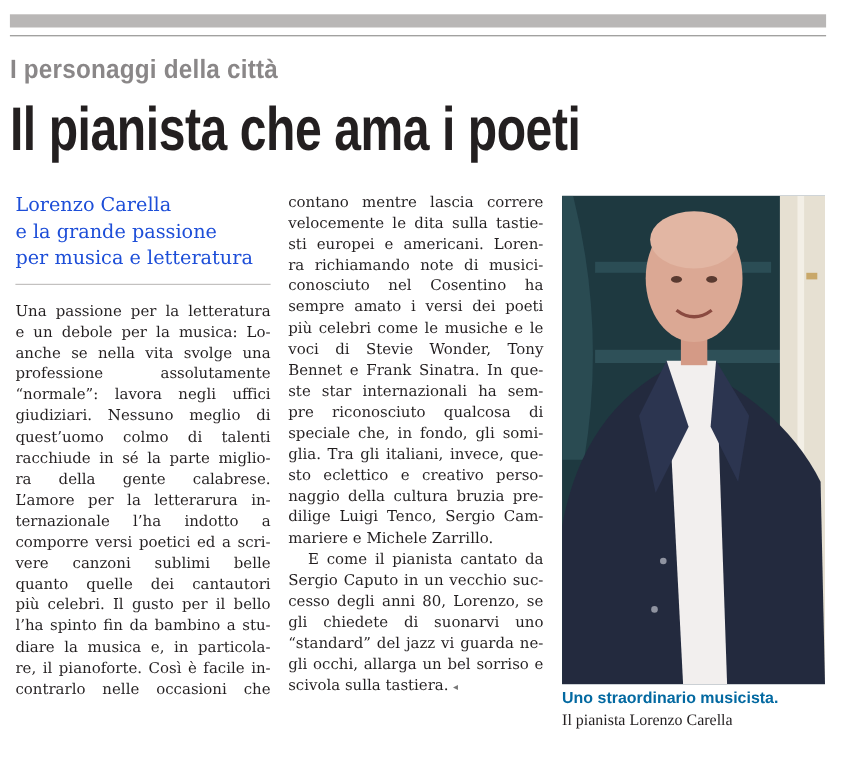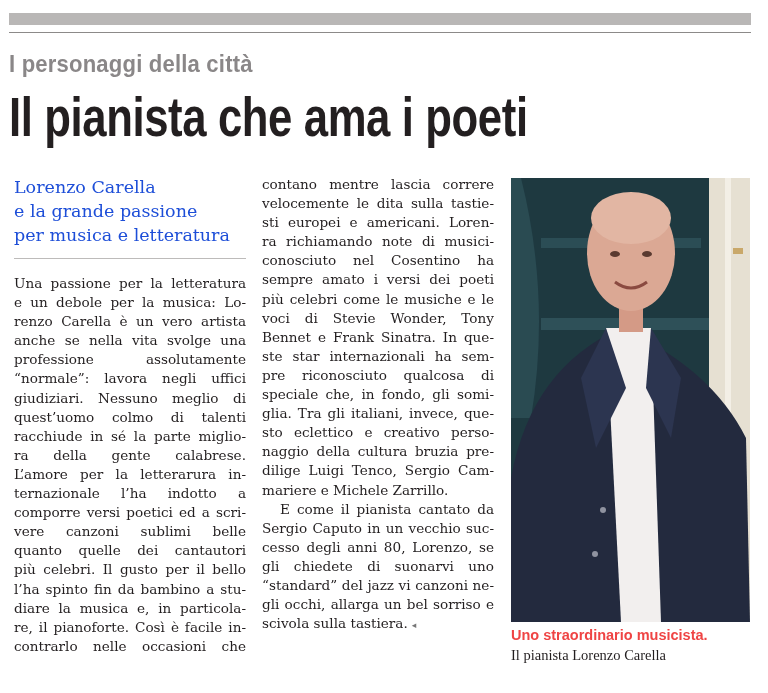--- a/index.html
+++ b/index.html
@@ -11,21 +11,21 @@
     .subhead { position:absolute; left:14px; top:175px; width:236px; font-size:17.5px; line-height:24px; color:#1d4ed8; }
     .sub-rule { position:absolute; left:14px; top:258px; width:232px; height:1px; background:#bdbbba; }
     .col { position:absolute; font-size:13.6px; line-height:19.1px; color:#231f20; text-align:justify; hyphens:manual; }
     .col .ln { display:block; text-align-last:justify; white-space:nowrap; overflow:visible; }
     .col .ln.last { text-align-last:left; }
     .col1 { left:14px; top:274px; width:232px; }
     .col2 { left:262px; top:175px; width:232px; }
     .indent { padding-left:18px; }
     .end-mark { font-size:9px; color:#777; margin-left:4px; }
     .photo { position:absolute; left:511px; top:178px; width:239px; height:444px; overflow:hidden; background:#1f3a40; }
-    .caption-bold { position:absolute; left:511px; top:627px; font-family:"Liberation Sans", sans-serif; font-weight:bold; font-size:14.5px; color:#ef4444; white-space:nowrap; }
+    .caption-bold { position:absolute; left:511px; top:627px; font-family:"Liberation Sans", sans-serif; font-weight:bold; font-size:14.5px; color:#0369a1; white-space:nowrap; }
     .caption-reg { position:absolute; left:511px; top:647px; font-family:Liberation Serif, serif; font-size:14.5px; color:#231f20; white-space:nowrap; }
   </style>
 </head>
 <body>
 
 <div class="top-bar"></div>
 <div class="top-rule"></div>
 
 <div class="kicker">I personaggi della città</div>
 <div class="headline">Il pianista che ama i poeti</div>
@@ -33,21 +33,20 @@
 <div class="subhead">
   <div>Lorenzo Carella</div>
   <div>e la grande passione</div>
   <div>per musica e letteratura</div>
 </div>
 <div class="sub-rule"></div>
 
 <div class="col col1" id="col1">
     <span class="ln">Una passione per la letteratura</span>
     <span class="ln">e un debole per la musica: Lo-</span>
-    <span class="ln">renzo Carella è un vero artista</span>
     <span class="ln">anche se nella vita svolge una</span>
     <span class="ln">professione assolutamente</span>
     <span class="ln">“normale”: lavora negli uffici</span>
     <span class="ln">giudiziari. Nessuno meglio di</span>
     <span class="ln">quest’uomo colmo di talenti</span>
     <span class="ln">racchiude in sé la parte miglio-</span>
     <span class="ln">ra della gente calabrese.</span>
     <span class="ln">L’amore per la letterarura in-</span>
     <span class="ln">ternazionale l’ha indotto a</span>
     <span class="ln">comporre versi poetici ed a scri-</span>
@@ -74,21 +73,21 @@
     <span class="ln">speciale che, in fondo, gli somi-</span>
     <span class="ln">glia. Tra gli italiani, invece, que-</span>
     <span class="ln">sto eclettico e creativo perso-</span>
     <span class="ln">naggio della cultura bruzia pre-</span>
     <span class="ln">dilige Luigi Tenco, Sergio Cam-</span>
     <span class="ln last">mariere e Michele Zarrillo.</span>
     <span class="ln indent">E come il pianista cantato da</span>
     <span class="ln">Sergio Caputo in un vecchio suc-</span>
     <span class="ln">cesso degli anni 80, Lorenzo, se</span>
     <span class="ln">gli chiedete di suonarvi uno</span>
-    <span class="ln">“standard” del jazz vi canzoni ne-</span>
+    <span class="ln">“standard” del jazz vi guarda ne-</span>
     <span class="ln">gli occhi, allarga un bel sorriso e</span>
     <span class="ln last">scivola sulla tastiera.<span class="end-mark">◂</span></span>
   </div>
 
 <div class="photo">
   <svg width="239" height="444" viewBox="0 0 239 444">
     <rect x="0" y="0" width="239" height="444" fill="#1e3940"></rect>
     <path d="M10 0 Q 40 120 20 240 L0 240 L0 0Z" fill="#2a4b52"></path>
     <rect x="30" y="60" width="160" height="10" fill="#2b4d55"></rect>
     <rect x="30" y="140" width="170" height="12" fill="#2e5058"></rect>

